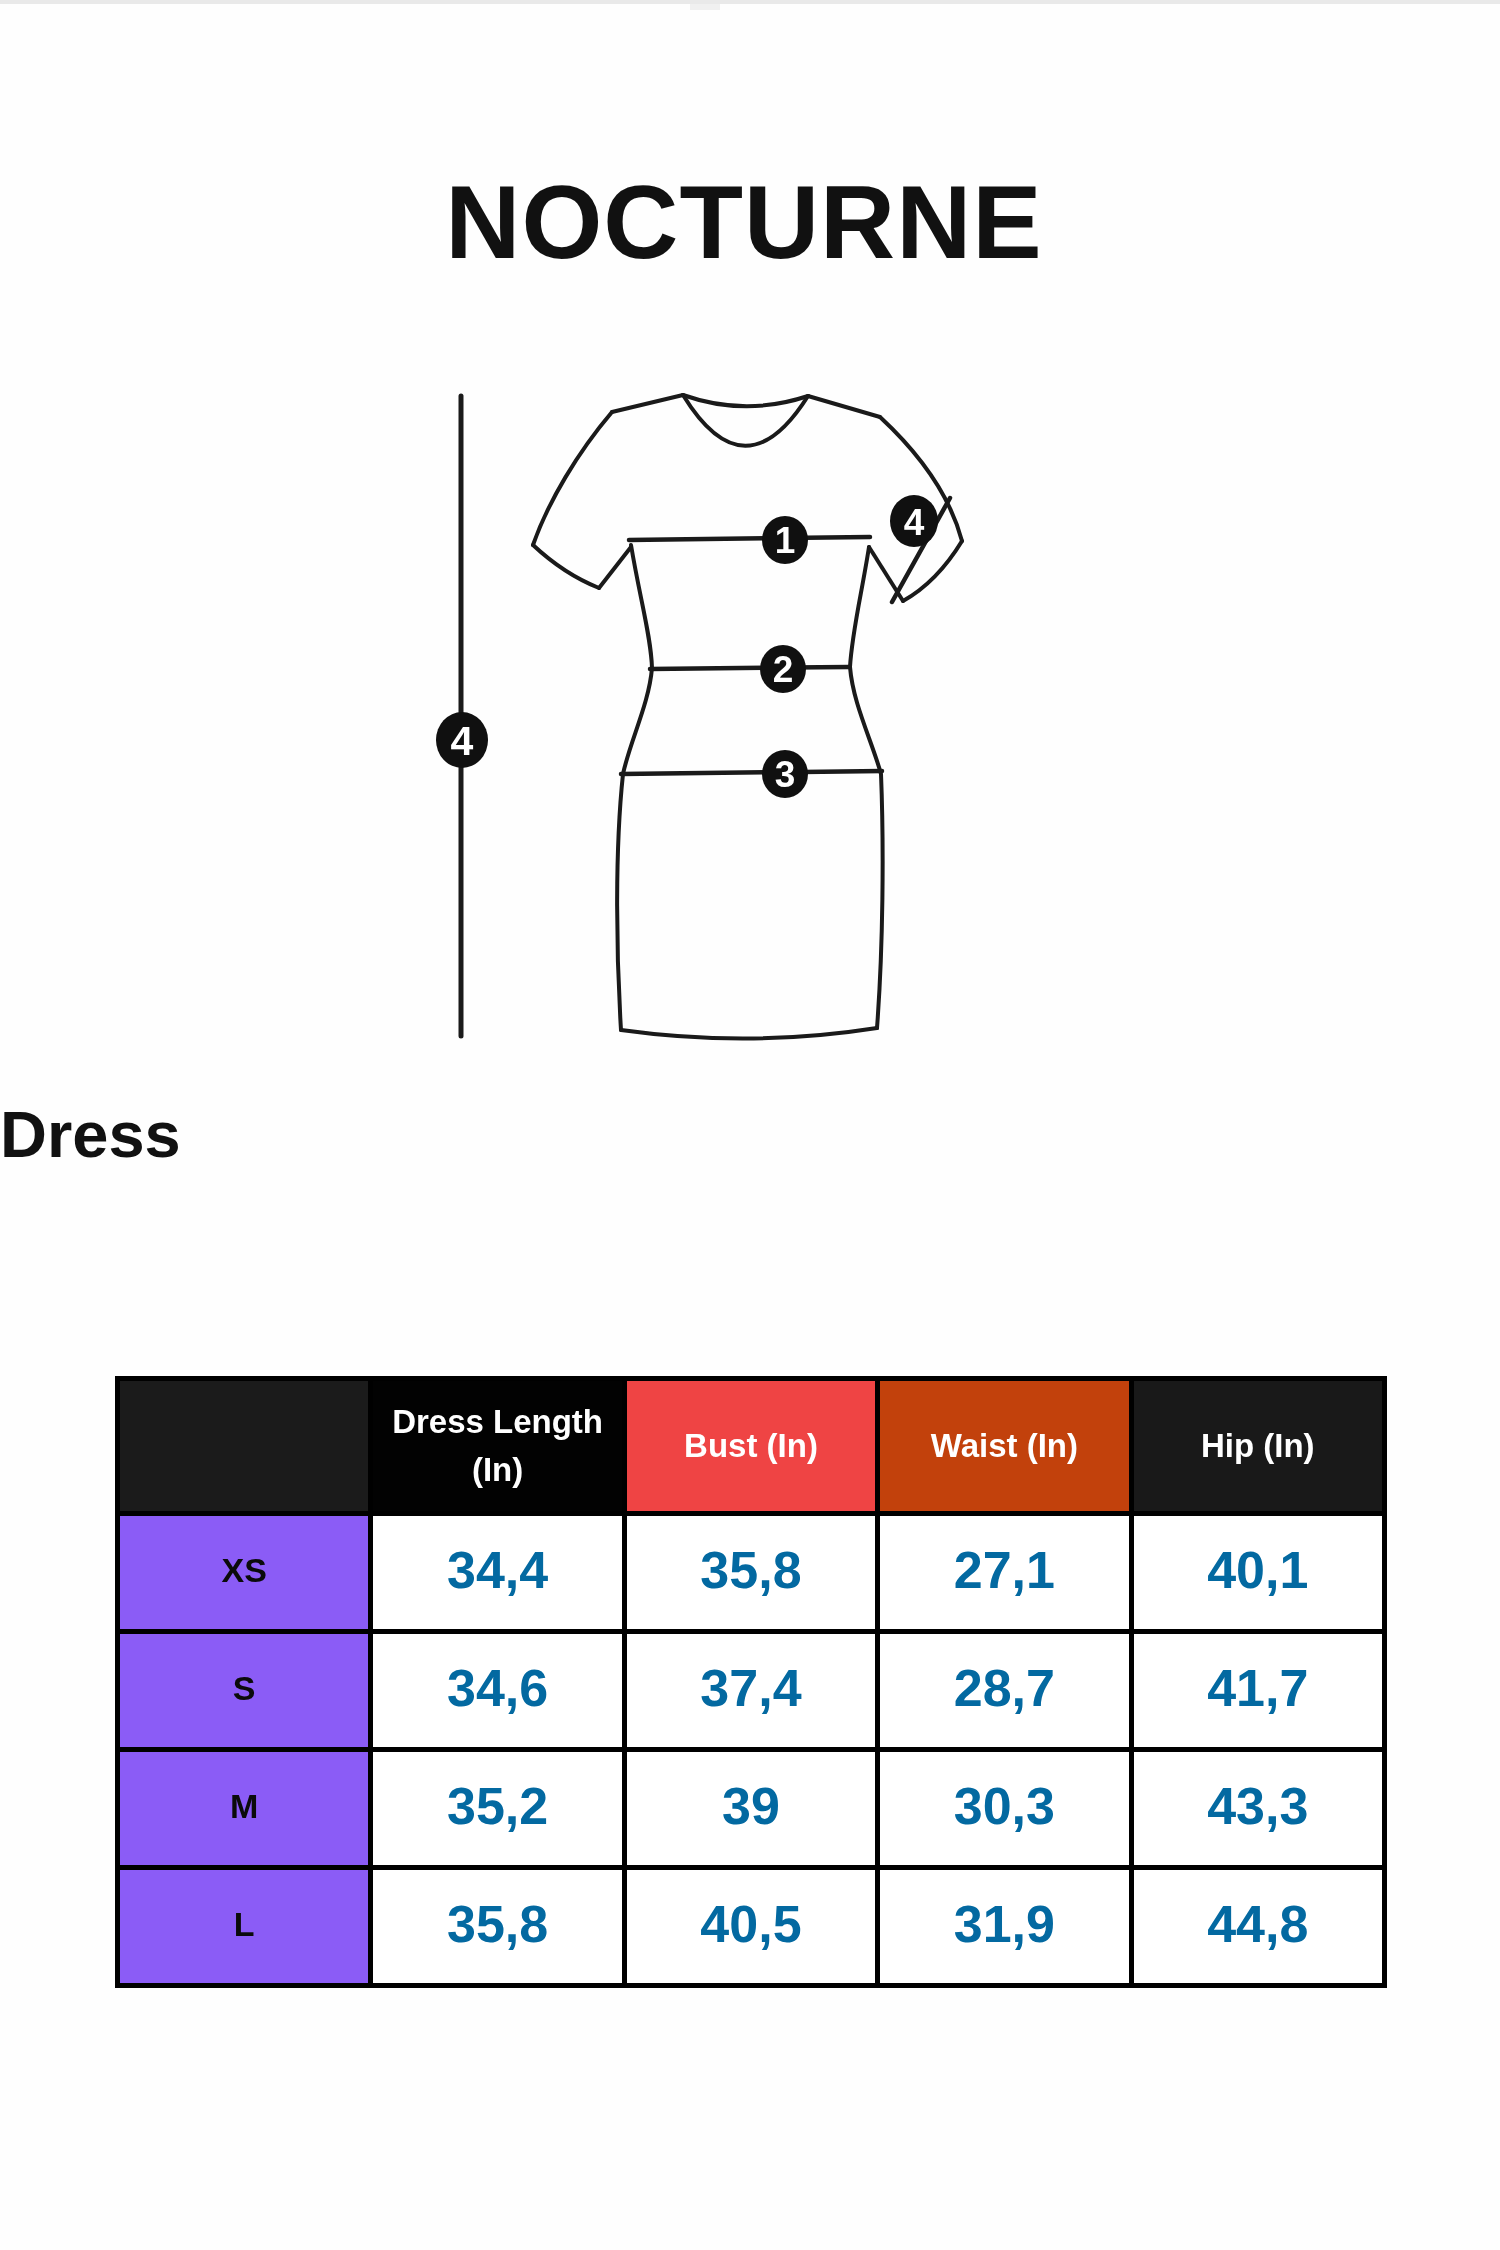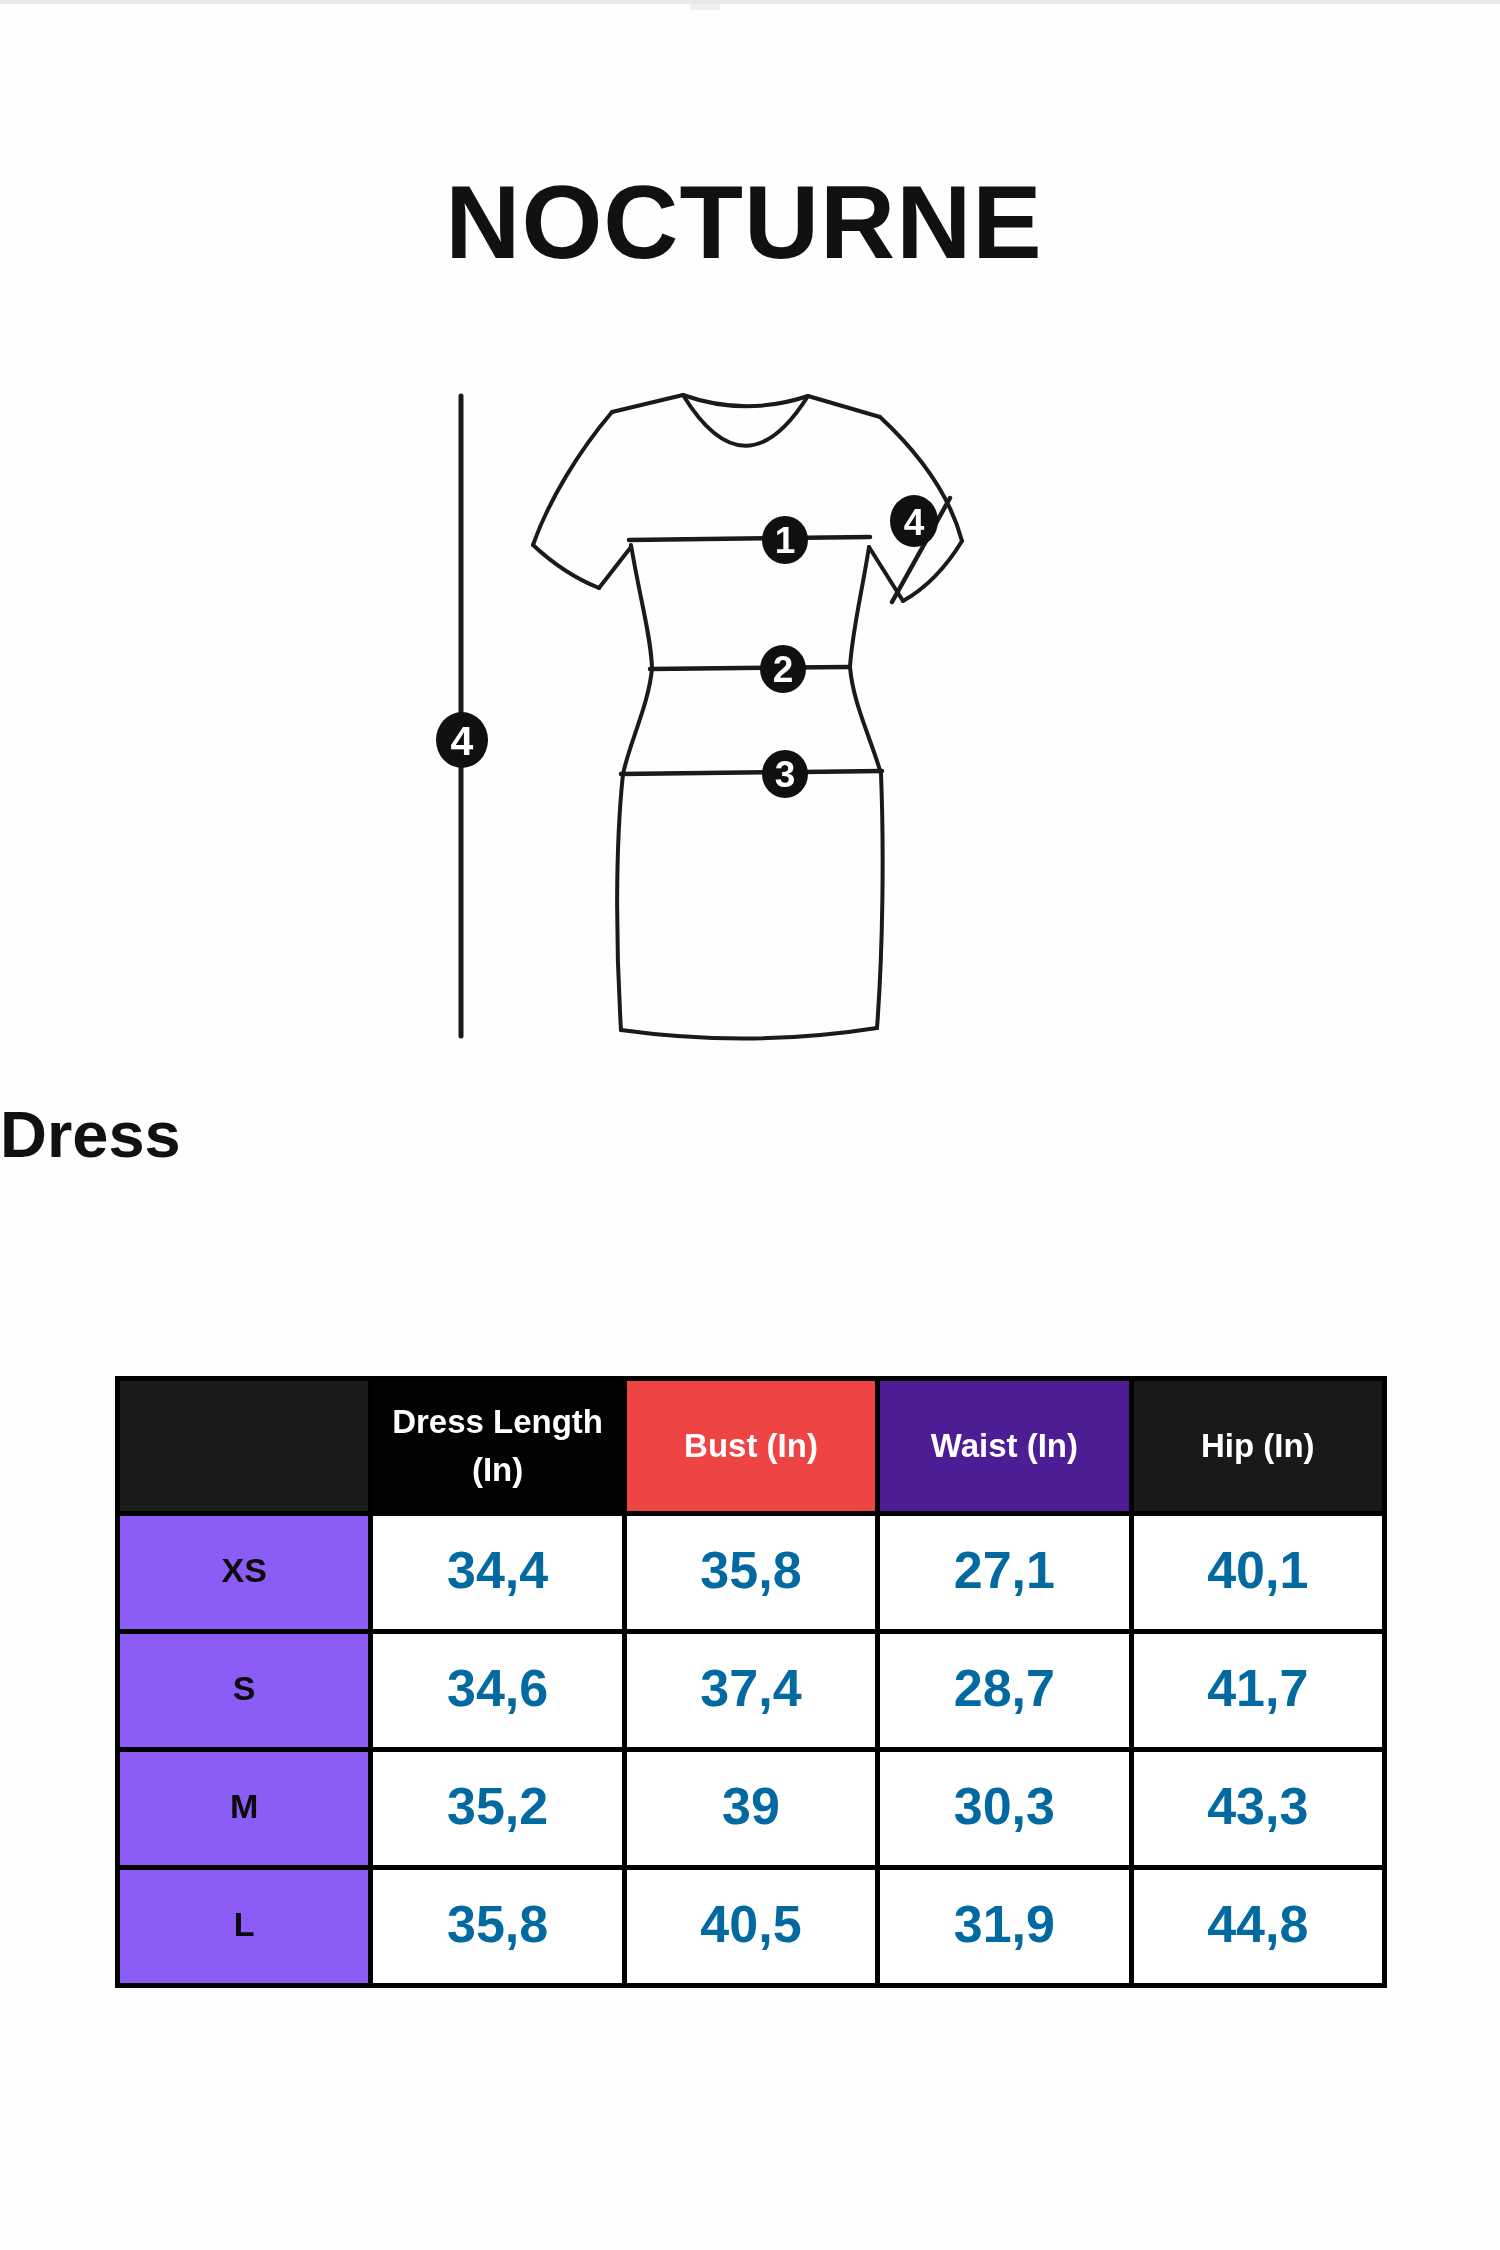--- a/index.html
+++ b/index.html
@@ -43,21 +43,21 @@
   }
   .size-table thead tr{height:135px;}
   .size-table tbody tr{height:118px;}
   .size-table th{
     color:#fff;font-size:33px;font-weight:700;line-height:1.45;
     padding:0 8px;
   }
   th.hc0{background:#1b1b1b;}
   th.hc1{background:#020202;}
   th.hc2{background:#ef4444;}
-  th.hc3{background:#4c1d95;}
+  th.hc3{background:#c2410c;}
   th.hc4{background:#191919;}
   td.size-cell{
     font-size:34px;font-weight:700;color:#0b0b0b;background:#8b5cf6;
     padding-bottom:6px;
   }
   td.measure-cell{
     font-size:52px;font-weight:700;color:#0369a1;background:#fff;
     padding-bottom:6px;
   }
 </style>

